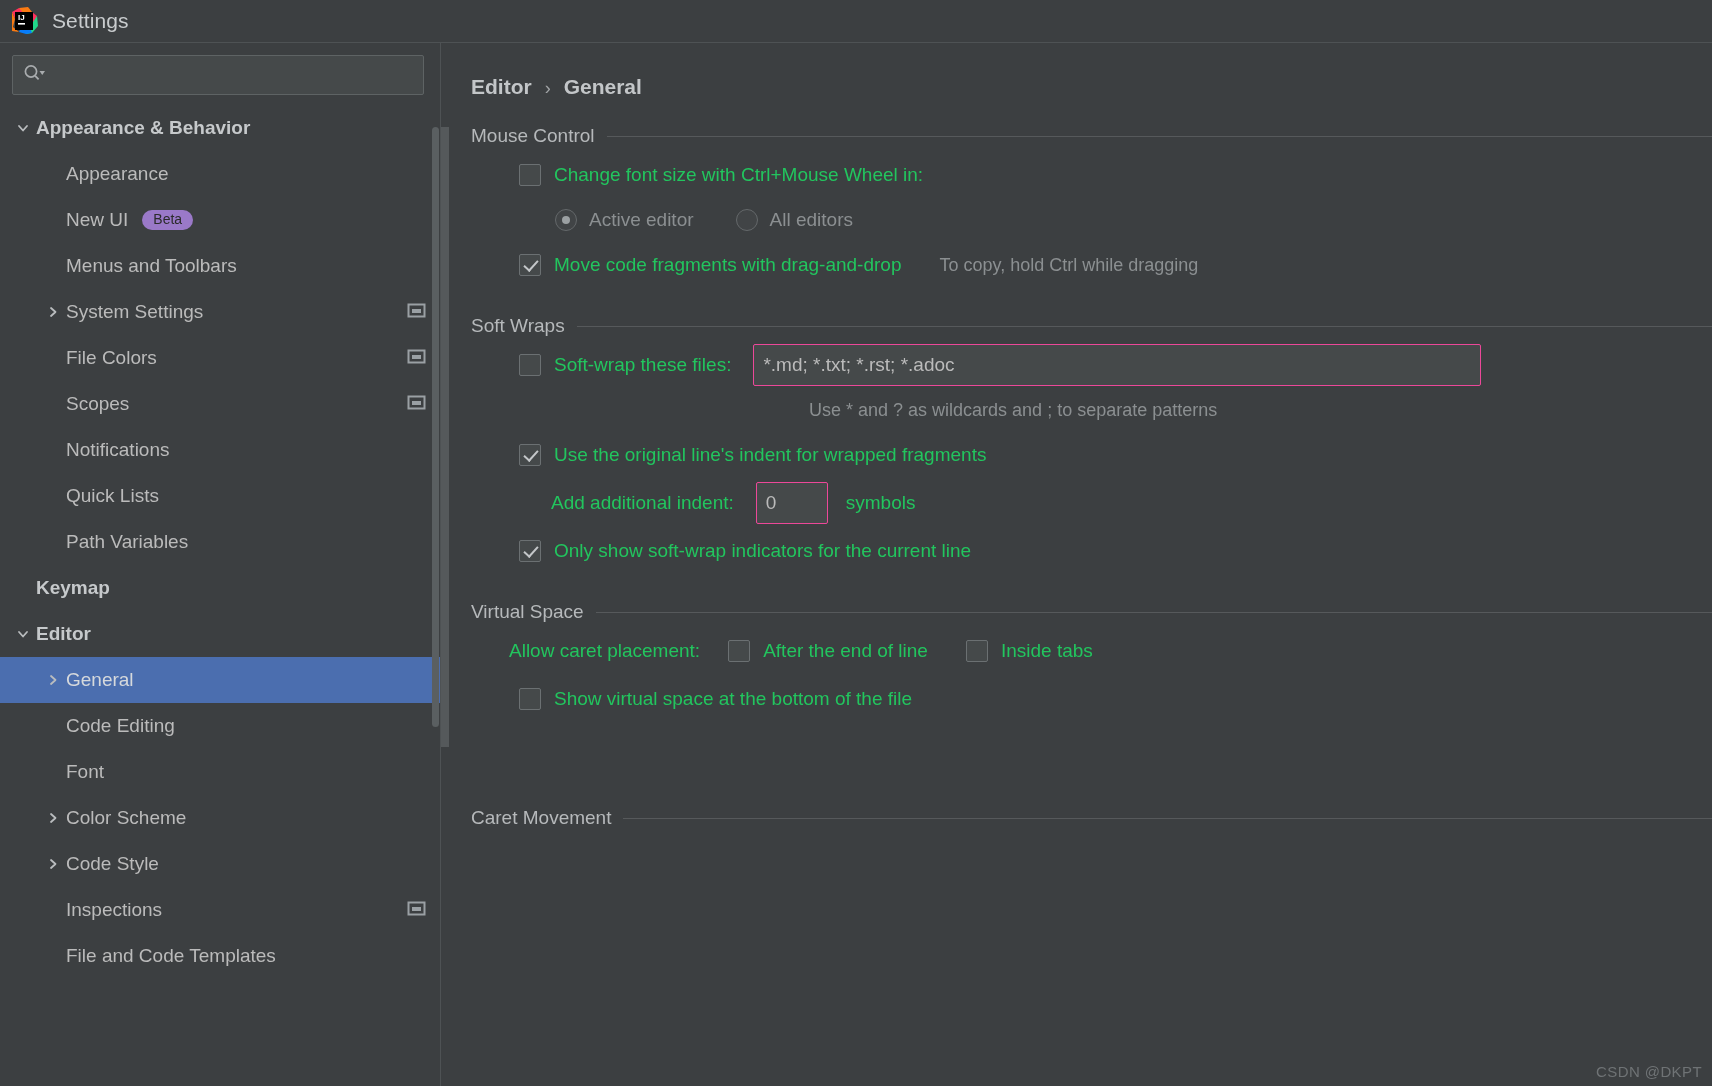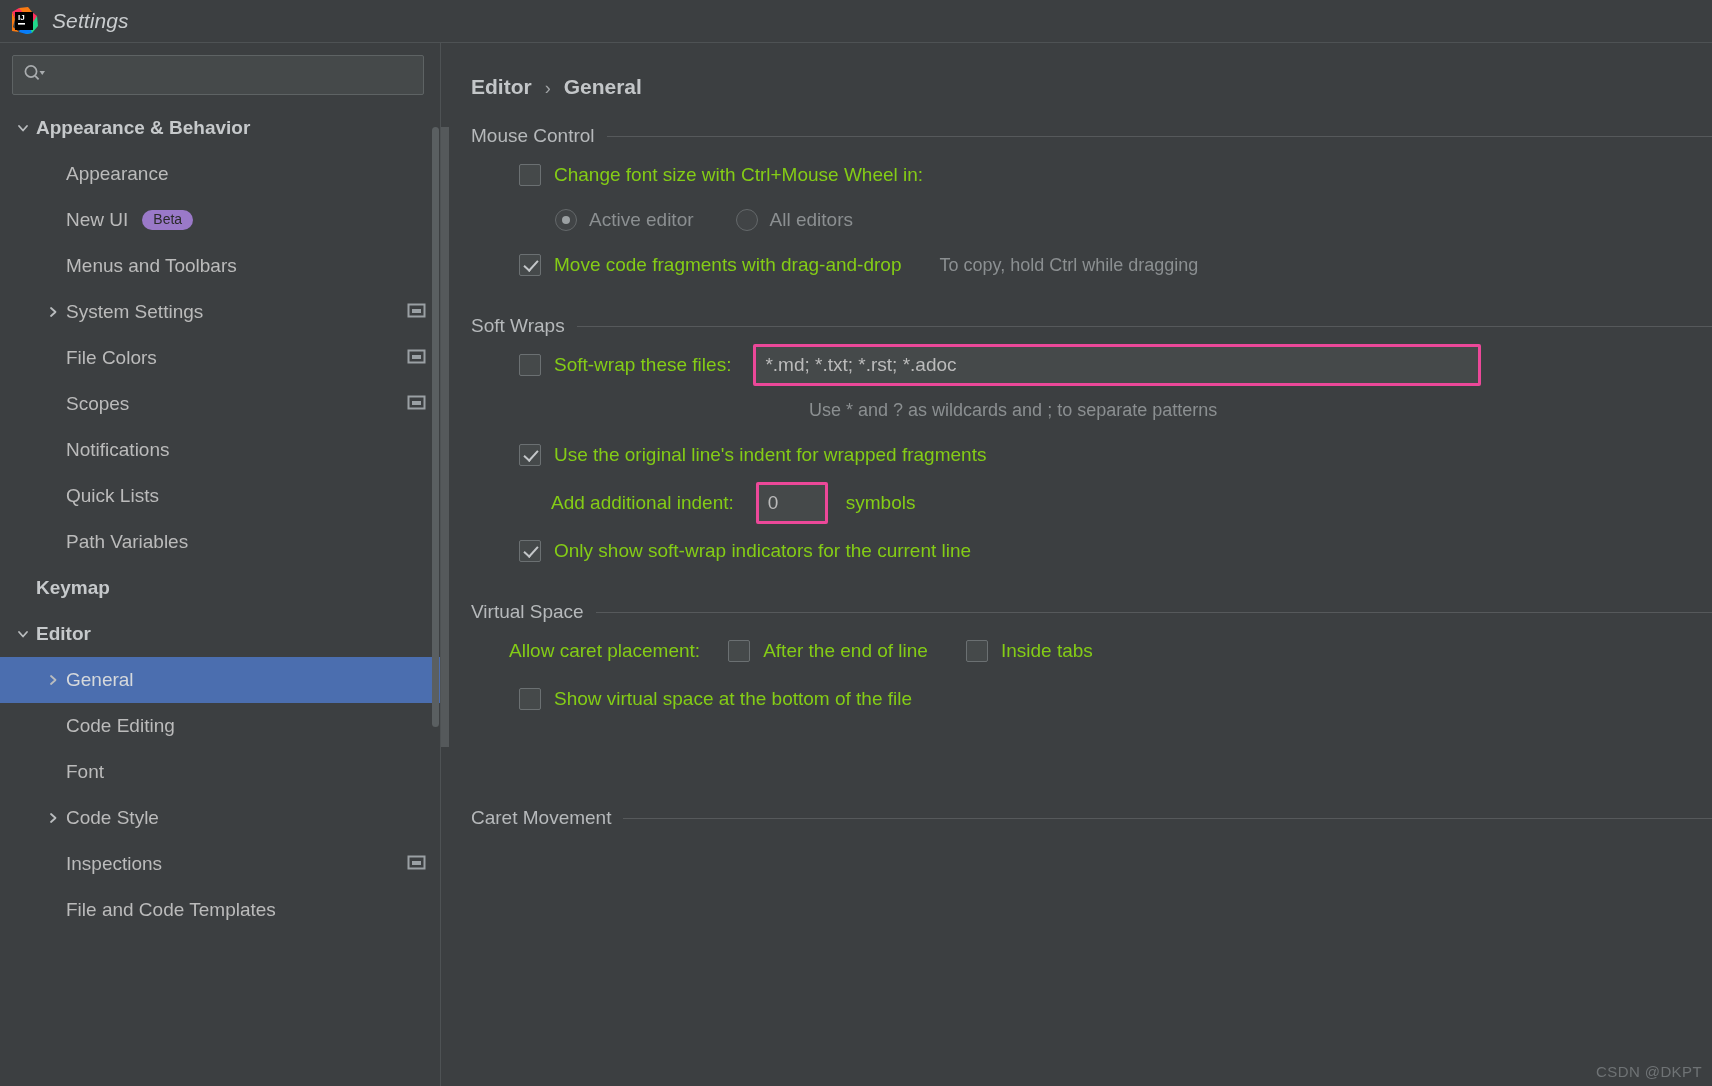--- a/index.html
+++ b/index.html
@@ -26,21 +26,20 @@
   .ij-logo {
     width: 28px; height: 28px;
     position: relative;
     flex: 0 0 auto;
   }
   .ij-logo svg { display: block; }
   .title-text {
     font-size: 21px;
     color: #c9ccce;
     letter-spacing: 0.1px;
-    font-style: italic;
   }
 
   
   .body-wrap {
     display: flex;
     height: calc(1086px - 42px);
     background: #3c3f41;
   }
 
   
@@ -206,21 +205,21 @@
   .row {
     display: flex;
     align-items: center;
     min-height: 48px;
     gap: 0;
   }
   .row-gap-sm { min-height: 42px; }
 
   .ctl-label {
     font-size: 19px;
-    color: #84cc16;
+    color: #22c55e;
     white-space: nowrap;
   }
   .ctl-label.dim { color: #8b8f91; }
   .hint {
     font-size: 18px;
     color: #8b8f91;
     white-space: nowrap;
   }
 
   
@@ -260,21 +259,21 @@
     position: absolute;
     left: 6px; top: 6px;
     width: 8px; height: 8px;
     border-radius: 50%;
     background: #9ba0a2;
   }
 
   
   .tf {
     background: #45494a;
-    border: 3px solid #ec4899;
+    border: 1px solid #ec4899;
     border-radius: 2px;
     color: #bbbbbb;
     font-size: 19px;
     font-family: "Liberation Sans", sans-serif;
     padding: 0 9px;
     height: 42px;
     outline: none;
   }
   .tf-wide { width: 728px; }
   .tf-num { width: 72px; }
@@ -425,20 +424,28 @@
         <div class="tree-item indent-1">
           <span class="tw"></span>
           <span class="tree-label">Font</span>
         </div>
         <div class="tree-item indent-1">
           <span class="tw">
             <svg width="14" height="14" viewBox="0 0 14 14">
               <polyline points="5,3 9.5,7 5,11" fill="none" stroke="#b9bcbe" stroke-width="1.8" stroke-linecap="round" stroke-linejoin="round"></polyline>
             </svg>
           </span>
+          <span class="tree-label">Color Scheme</span>
+        </div>
+        <div class="tree-item indent-1">
+          <span class="tw">
+            <svg width="14" height="14" viewBox="0 0 14 14">
+              <polyline points="5,3 9.5,7 5,11" fill="none" stroke="#b9bcbe" stroke-width="1.8" stroke-linecap="round" stroke-linejoin="round"></polyline>
+            </svg>
+          </span>
           <span class="tree-label">Code Style</span>
         </div>
         <div class="tree-item indent-1">
           <span class="tw"></span>
           <span class="tree-label">Inspections</span>
           <span class="row-icon"><svg width="19" height="15" viewBox="0 0 19 15">
               <rect x="1.5" y="1.5" width="16" height="12" fill="none" stroke="#9aa0a4" stroke-width="2"></rect>
               <rect x="5" y="6" width="9" height="4" fill="#9aa0a4"></rect>
             </svg></span>
         </div>

